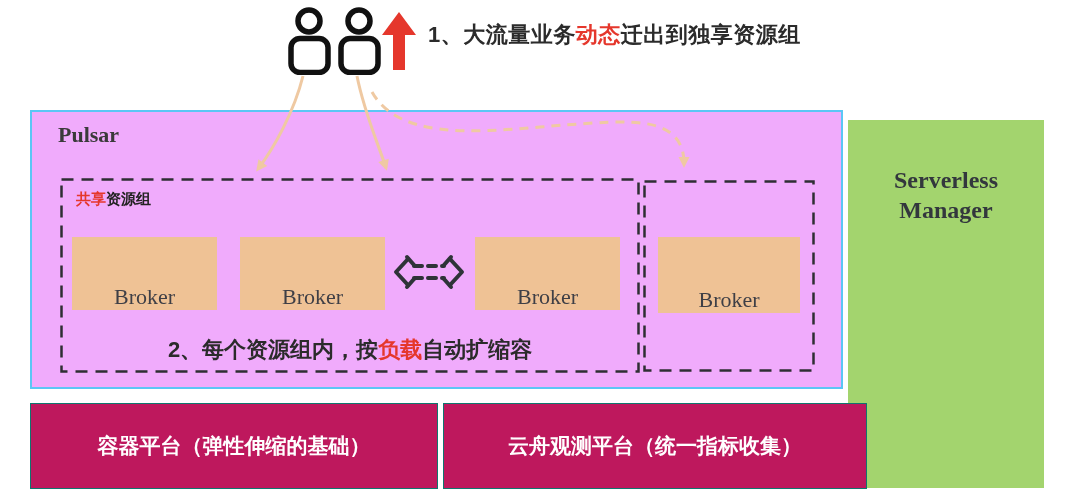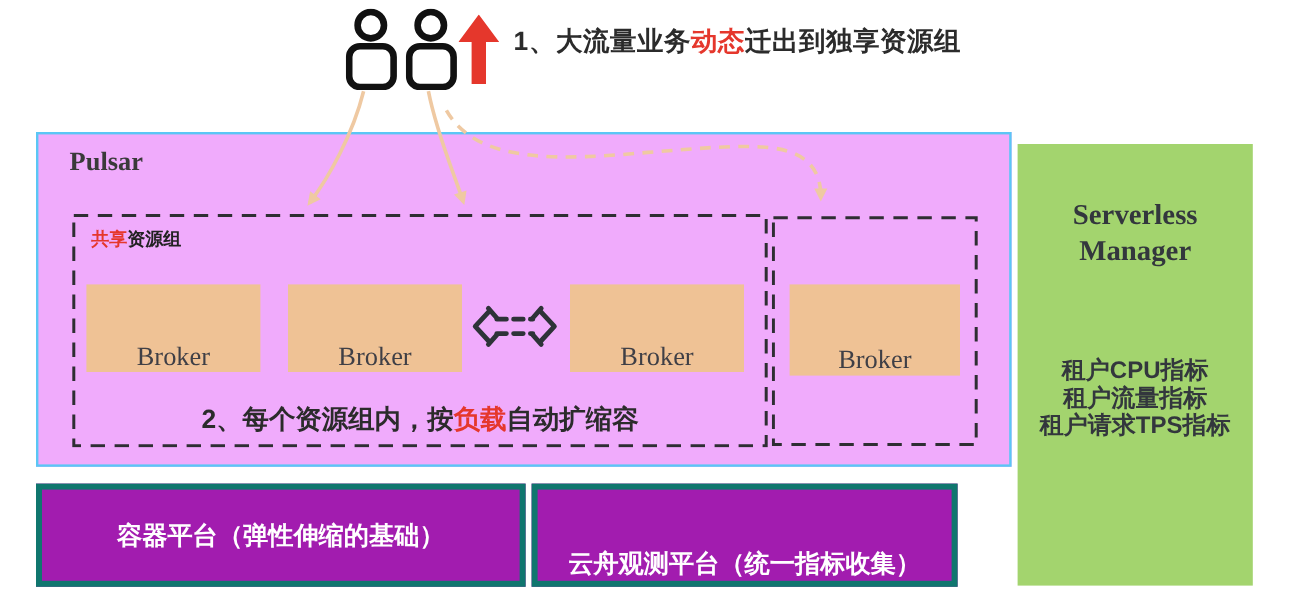--- a/index.html
+++ b/index.html
@@ -61,26 +61,26 @@
     font-weight:bold;color:#33373d;text-align:center;line-height:30px;
   }
   .serverless-metrics{
     margin-top:73px;font-size:20px;font-weight:bold;color:#33373d;
     text-align:center;line-height:22px;
   }
   .serverless-metrics div{margin-bottom:1px;}
 
   
   .platform{
-    top:403px;height:86px;background:#a21caf;border:5px solid #0f766e;
+    top:403px;height:86px;background:#be185d;border:1px solid #0f766e;
     box-sizing:border-box;display:flex;align-items:center;justify-content:center;
     color:#ffffff;font-size:21px;font-weight:bold;white-space:nowrap;
   }
   .platform-left{left:30px;width:408px;}
-  .platform-right{left:443px;width:355px;align-items:flex-end;}
+  .platform-right{left:443px;width:424px;}
 
   .overlay{left:0;top:0;pointer-events:none;z-index:6;}
   .icon-layer{z-index:5;}
 </style>
 </head>
 <body>
 
 <div class="canvas">
 
   <svg class="abs icon-layer" style="left:288px;top:7px;" width="44" height="68" viewBox="0 0 44 68">
@@ -138,25 +138,20 @@
     <svg class="abs group-border" width="172" height="192" viewBox="0 0 172 192">
       <rect x="1.5" y="1.5" width="169" height="189" fill="none" stroke="#2e2e33" stroke-width="2.5" stroke-dasharray="12 8"></rect>
     </svg>
     <div class="abs broker broker-4">
         <span>Broker</span>
       </div>
   </div>
 
   <div class="abs serverless-box">
     <div class="serverless-title">Serverless Manager</div>
-    <div class="serverless-metrics">
-      <div>租户CPU指标</div>
-      <div>租户流量指标</div>
-      <div>租户请求TPS指标</div>
-    </div>
   </div>
 
   <div class="abs platform platform-left">
       <span>容器平台（弹性伸缩的基础）</span>
     </div>
   <div class="abs platform platform-right">
       <span>云舟观测平台（统一指标收集）</span>
     </div>
 
   <svg class="abs overlay" width="1080" height="503" viewBox="0 0 1080 503">

